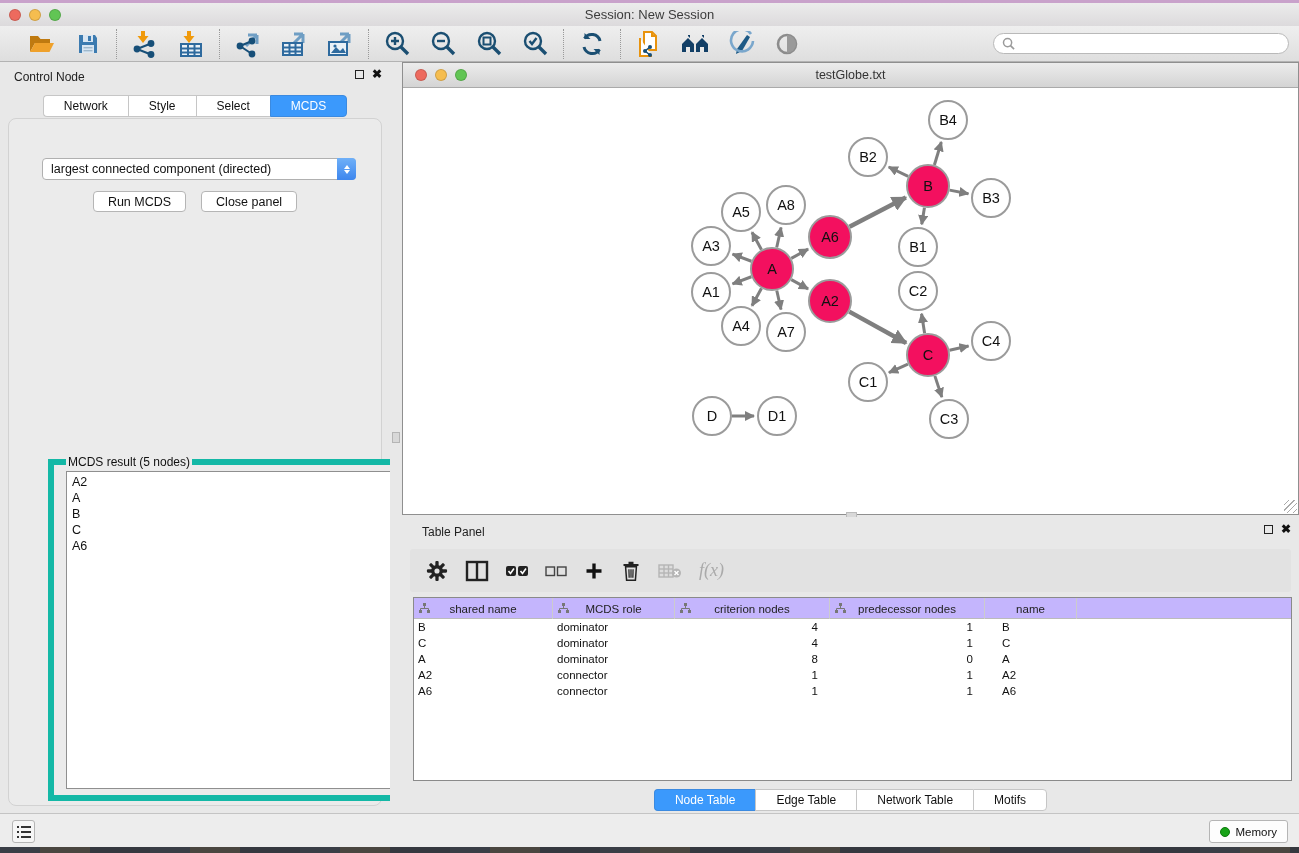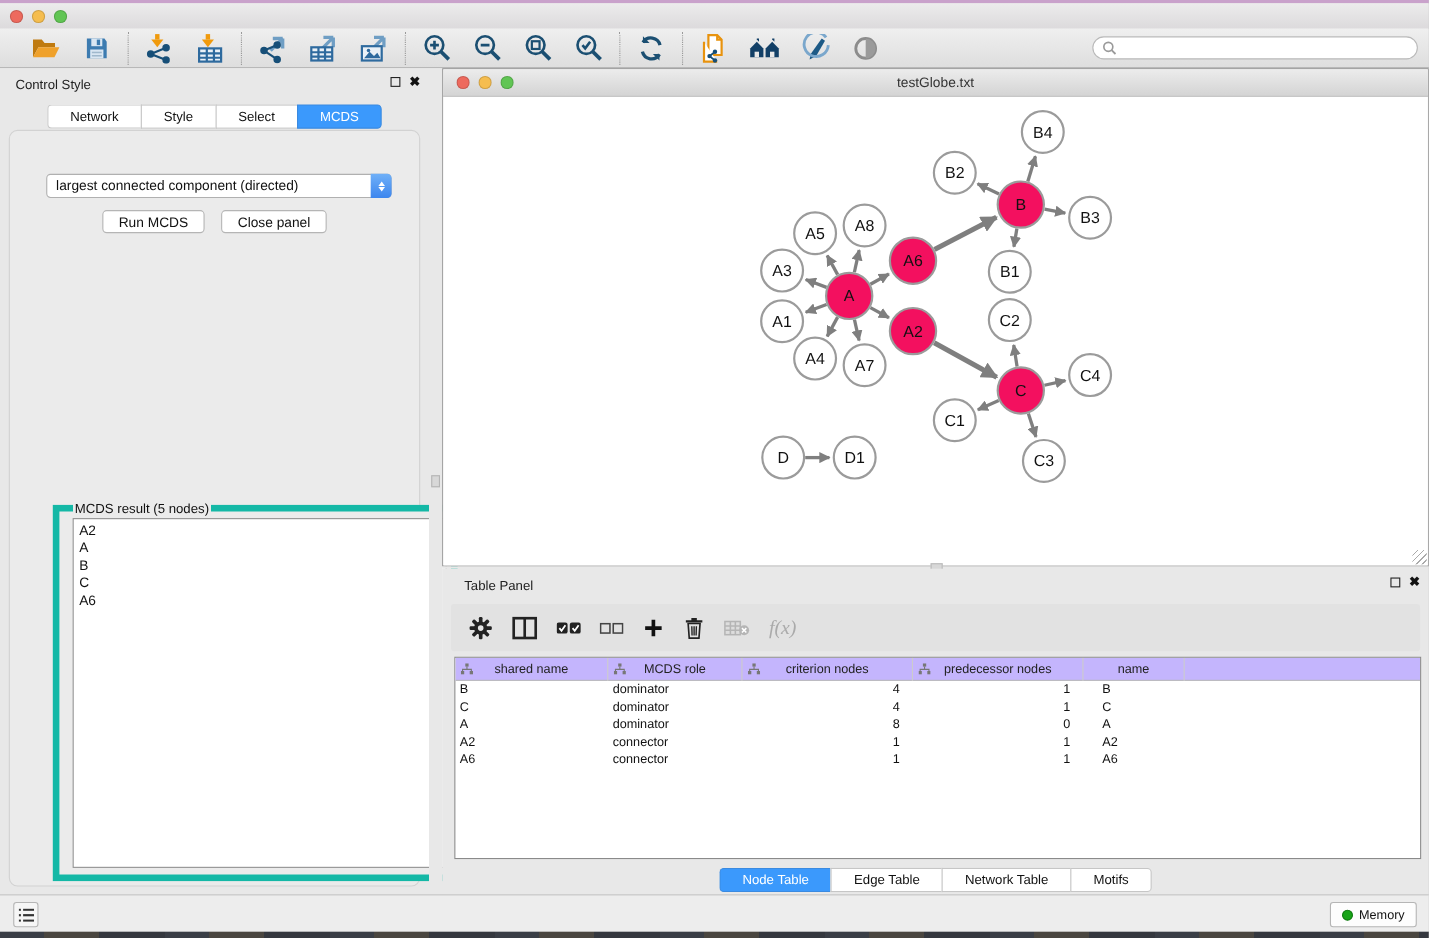--- a/index.html
+++ b/index.html
@@ -83,20 +83,21 @@
 
 <div id="app">
   <div id="desktop-strip"></div>
 
   <div id="titlebar">
     <div class="tl-group">
       <span class="tl red"></span>
       <span class="tl yellow"></span>
       <span class="tl green"></span>
     </div>
+    <div id="window-title">Session: New Session</div>
   </div>
 
   <div id="toolbar">
     <div class="tb-group">
       <span class="tb-icon">
         <svg width="28" height="24" viewBox="0 0 28 24">
             <path d="M2 4h8l2.5 3H22v4H7L2 20Z" fill="#bf7a10"></path>
             <path d="M7 11h19l-4.5 9H2Z" fill="#efa12b"></path>
           </svg>
       </span>
@@ -254,21 +255,21 @@
     <div id="search-box">
       <svg width="13" height="13" viewBox="0 0 14 14">
           <circle cx="6" cy="6" r="4.4" fill="none" stroke="#9a9a9a" stroke-width="1.6"></circle>
           <line x1="9.2" y1="9.2" x2="13" y2="13" stroke="#9a9a9a" stroke-width="1.8"></line>
         </svg>
       <input type="text" placeholder="" style="">
     </div>
   </div>
 
   <div id="control-panel">
-    <div id="cp-header" class="panel-title">Control Style</div>
+    <div id="cp-header" class="panel-title">Control Node</div>
     <div class="panel-btns">
       <span class="float-btn"></span>
       <span class="close-btn">✖</span>
     </div>
     <div id="cp-card"></div>
     <div id="cp-tabs">
         <div class="seg-tab">Network</div>
         <div class="seg-tab">Style</div>
         <div class="seg-tab">Select</div>
         <div class="seg-tab active">MCDS</div>

